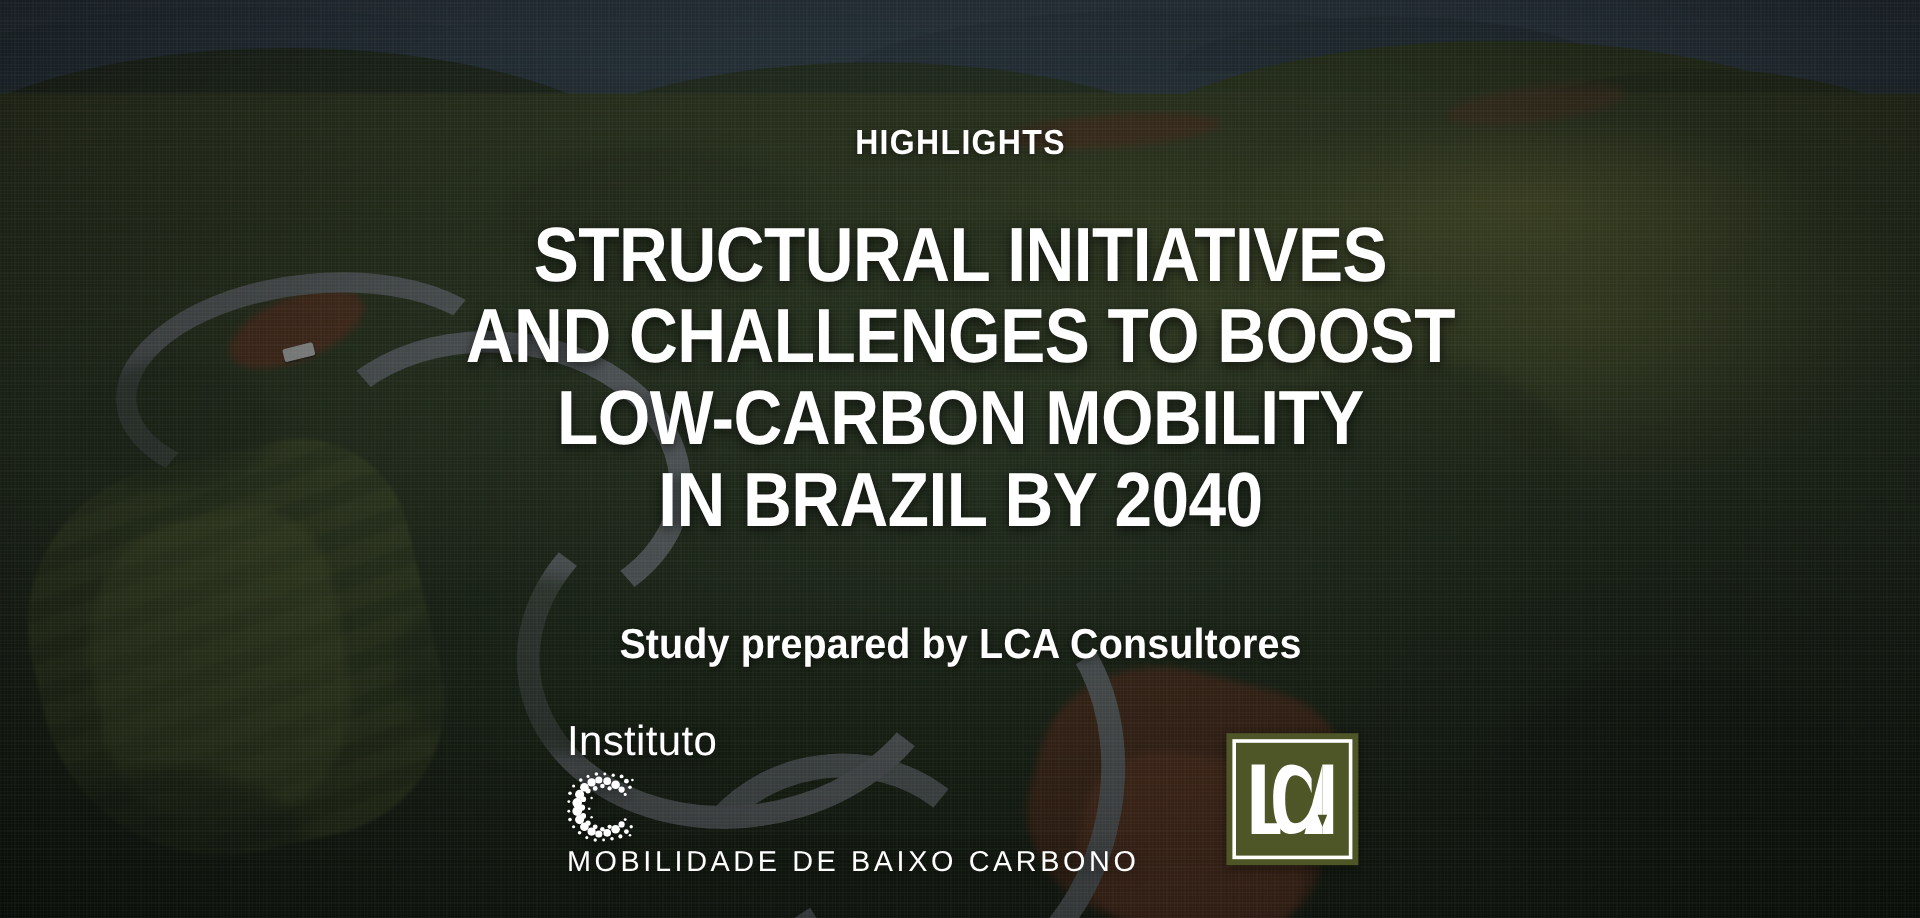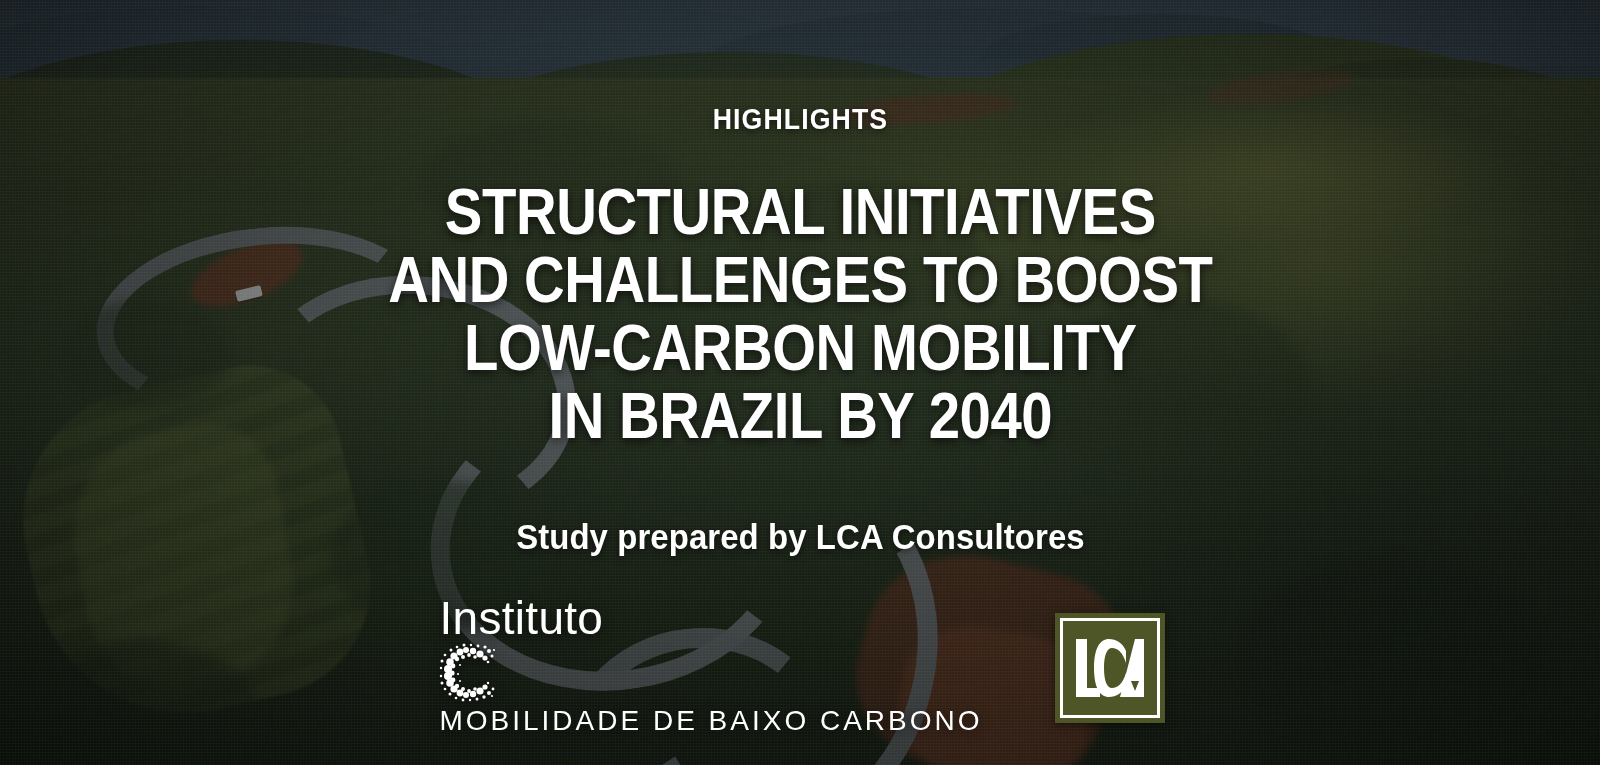--- a/index.html
+++ b/index.html
@@ -241,21 +241,21 @@
   .mbc {
     display: flex;
     flex-direction: column;
     align-items: flex-start;
     color: #fff;
     filter: drop-shadow(0 2px 6px rgba(0,0,0,.55));
   }
   .mbc-instituto {
     font-family: "Liberation Sans", sans-serif;
     font-weight: 400;
-    font-size: 46px;
+    font-size: 35px;
     line-height: 36px;
     letter-spacing: .3px;
     margin-left: 4px;
   }
   .mbc-word {
     display: flex;
     align-items: baseline;
     line-height: 1;
     margin-top: 2px;
   }
@@ -272,21 +272,21 @@
     width: 62px;
     height: 62px;
     margin: 0 1px 0 1px;
     align-self: center;
     top: 3px;
   }
   .mbc-c svg { display: block; width: 62px; height: 62px; }
   .mbc-tag {
     font-family: "Liberation Sans", sans-serif;
     font-weight: 400;
-    font-size: 28px;
+    font-size: 24px;
     letter-spacing: 3.0px;
     margin-top: 5px;
     margin-left: 4px;
     white-space: nowrap;
   }
 
   .lca {
     width: 110px;
     height: 110px;
     background: #4e5526;

